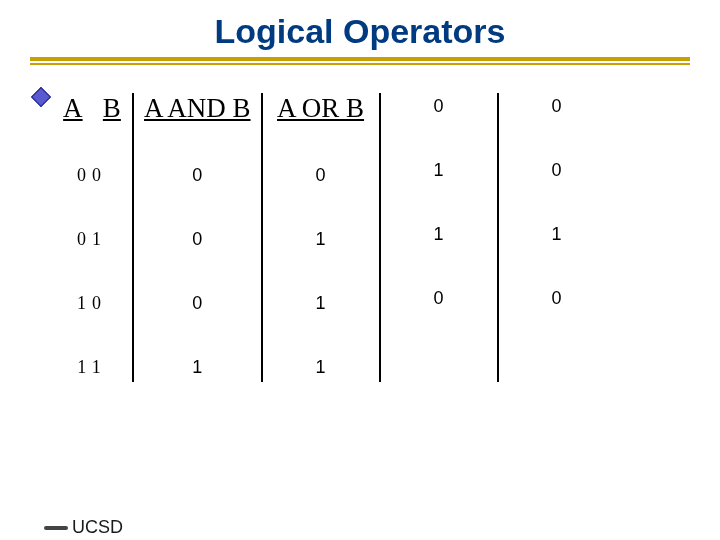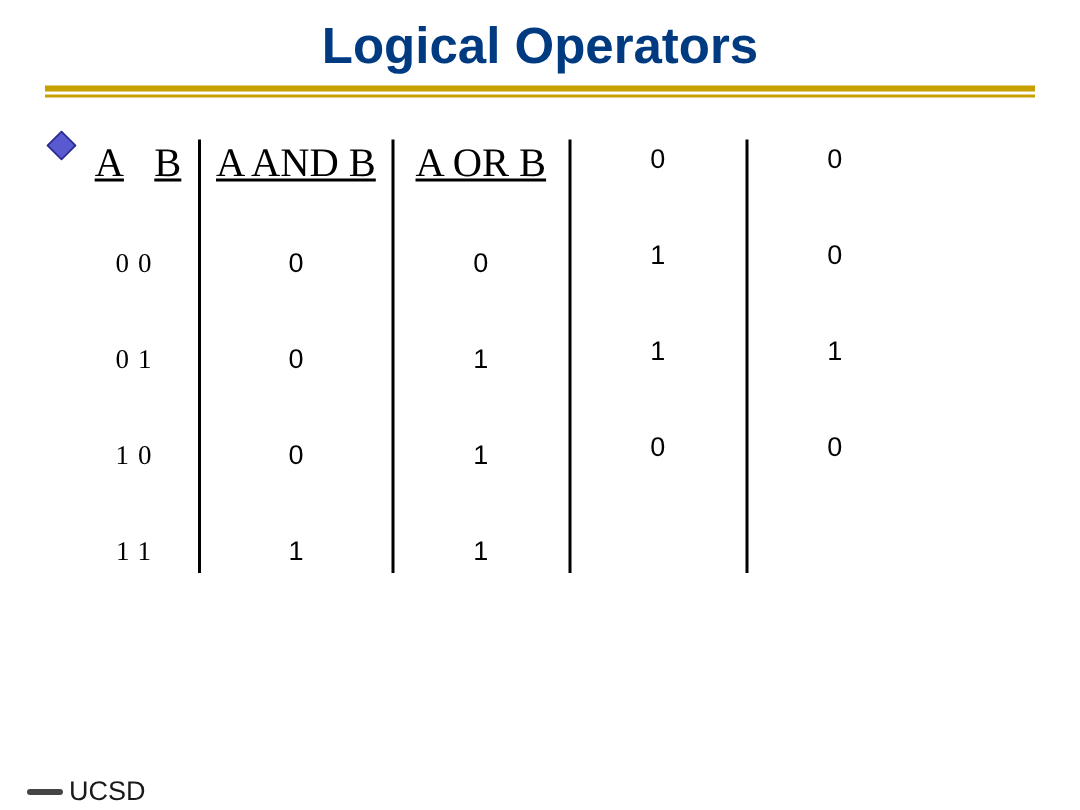--- a/index.html
+++ b/index.html
@@ -13,21 +13,21 @@
   .bullet .dia{position:absolute;left:0;top:9px;width:12px;height:12px;transform:rotate(45deg);background:#5a5ad0;border:1px solid #2a2a90;}
   .tbl{margin:28px 0 0 56px;font-size:27px;display:flex;align-items:flex-start;}
   .col{display:flex;flex-direction:column;align-items:center;gap:36px;}
   .hdr{font-family:"Times New Roman",serif;font-size:27px;white-space:nowrap;padding:0 6px 2px 6px;}
   .und{text-decoration:underline;}
   .cell{font-family:Arial,Helvetica,sans-serif;font-size:18px;line-height:1.55;}
   .pair .cell{font-family:"Times New Roman",serif;letter-spacing:6px;}
   .vline{width:2px;background:#000;align-self:stretch;margin:0 4px;}
   .col.pair{width:72px;}
   .col.op{min-width:108px;}
-  .footer{position:absolute;left:18px;bottom:14px;display:flex;align-items:center;}
+  .footer{position:absolute;left:44px;bottom:14px;display:flex;align-items:center;}
   .foot-slug{width:24px;height:4px;background:#444;border-radius:2px;margin-right:4px;}
   .foot-text{font-family:"Trebuchet MS",sans-serif;font-size:18px;color:#1a1a1a;}
 </style>
 </head>
 <body>
 <div class="slide">
 
   <div class="title">Logical Operators</div>
   <div class="rule-wrap">
     <div class="rule1"></div>

